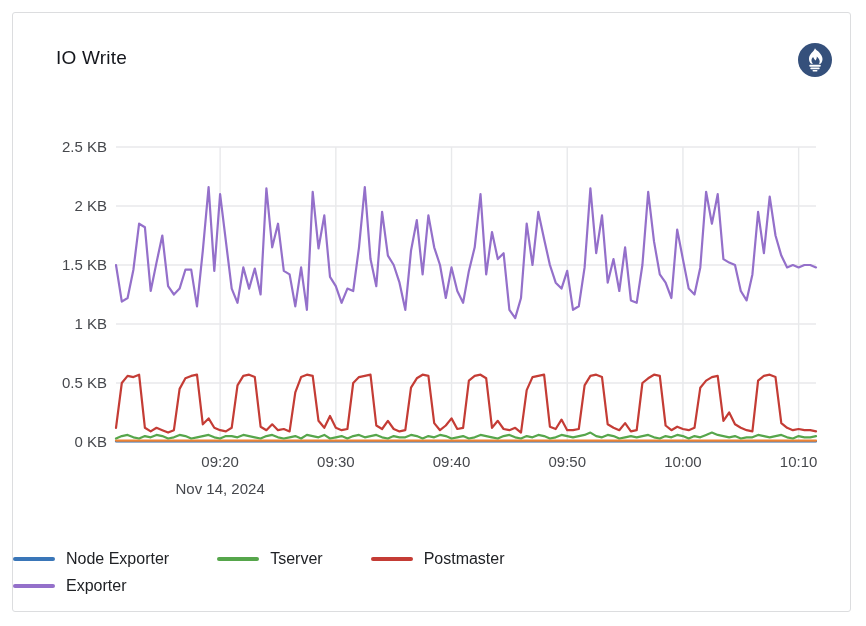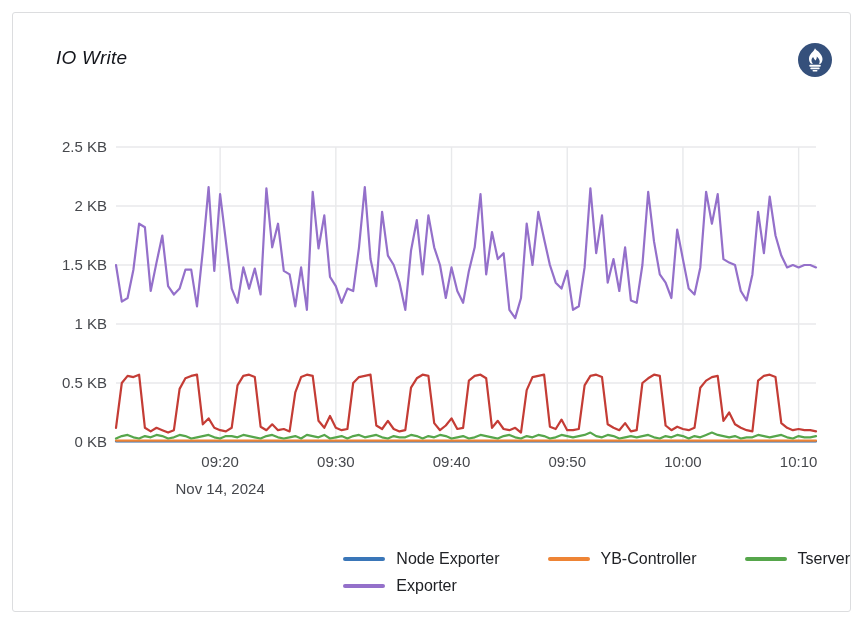--- a/index.html
+++ b/index.html
@@ -18,21 +18,20 @@
     border-radius: 3px;
     box-sizing: border-box;
   }
   .panel-title {
     position: absolute;
     left: 43px; top: 34px;
     font-size: 19px;
     font-weight: 500;
     color: #14161c;
     letter-spacing: 0.2px;
-    font-style: italic;
   }
   .source-icon {
     position: absolute;
     left: 785px; top: 30px;
     width: 34px; height: 34px;
   }
   .chart-svg {
     position: absolute;
     left: 0; top: 0;
     width: 837px; height: 500px;
@@ -40,21 +39,21 @@
   .chart-svg text {
     font-family: "Liberation Sans", sans-serif;
     fill: #46484d;
     font-size: 15px;
   }
   .legend {
     position: absolute;
     left: 0; top: 537px;
     width: 100%;
     display: flex;
-    justify-content: flex-end;
+    justify-content: flex-start;
   }
   .legend-grid {
     display: grid;
     grid-template-columns: auto auto auto;
     column-gap: 48px;
     row-gap: 9px;
     justify-items: start;
     align-items: center;
   }
   .legend-item {
@@ -136,26 +135,26 @@
       <polyline points="103.0,252.0 108.8,288.6 114.6,285.0 120.4,256.7 126.1,210.7 131.9,214.2 137.7,278.0 143.5,249.6 149.3,222.5 155.1,273.2 160.9,281.5 166.6,275.6 172.4,256.7 178.2,256.7 184.0,293.3 189.8,237.8 195.6,174.1 201.3,257.9 207.1,181.2 212.9,228.4 218.7,275.6 224.5,289.8 230.3,254.4 236.1,275.6 241.8,255.5 247.6,281.5 253.4,175.3 259.2,234.3 265.0,210.7 270.8,257.9 276.6,261.4 282.3,293.3 288.1,254.4 293.9,296.8 299.7,178.8 305.5,235.5 311.3,202.4 317.0,263.8 322.8,273.2 328.6,289.8 334.4,275.6 340.2,278.0 346.0,234.3 351.8,174.1 357.5,246.1 363.3,273.2 369.1,198.9 374.9,242.6 380.7,252.0 386.5,269.7 392.3,296.8 398.0,237.8 403.8,207.2 409.6,261.4 415.4,202.4 421.2,234.3 427.0,252.0 432.8,285.0 438.5,254.4 444.3,278.0 450.1,289.8 455.9,257.9 461.7,234.3 467.5,181.2 473.2,261.4 479.0,219.0 484.8,246.1 490.6,240.2 496.4,296.8 502.2,305.1 508.0,285.0 513.7,210.7 519.5,252.0 525.3,198.9 531.1,226.0 536.9,252.0 542.7,269.7 548.5,275.6 554.2,257.9 560.0,296.8 565.8,293.3 571.6,254.4 577.4,175.3 583.2,240.2 589.0,202.4 594.7,269.7 600.5,246.1 606.3,278.0 612.1,234.3 617.9,287.4 623.7,289.8 629.4,252.0 635.2,178.8 641.0,228.4 646.8,261.4 652.6,269.7 658.4,285.0 664.2,216.6 669.9,246.1 675.7,275.6 681.5,281.5 687.3,254.4 693.1,178.8 698.9,210.7 704.7,181.2 710.4,246.1 716.2,249.6 722.0,252.0 727.8,278.0 733.6,287.4 739.4,261.4 745.1,198.9 750.9,240.2 756.7,183.6 762.5,222.5 768.3,242.6 774.1,254.4 779.9,252.0 785.6,254.4 791.4,252.0 797.2,252.0 803.0,254.4" fill="none" stroke="#9470ca" stroke-width="2.2" stroke-linejoin="round" stroke-linecap="round"></polyline>
     </svg>
 
   <div class="legend">
     <div class="legend-grid" id="legend-grid">
         <div class="legend-item">
           <span class="legend-swatch" style="background: rgb(58, 118, 184);"></span>
           <span class="legend-label">Node Exporter</span>
         </div>
         <div class="legend-item">
-          <span class="legend-swatch" style="background: rgb(238, 132, 53);"></span>
-          <span class="legend-label">YB-Controller</span>
+          <span class="legend-swatch" style="background: rgb(86, 166, 75);"></span>
+          <span class="legend-label">Tserver</span>
         </div>
         <div class="legend-item">
-          <span class="legend-swatch" style="background: rgb(86, 166, 75);"></span>
-          <span class="legend-label">Tserver</span>
+          <span class="legend-swatch" style="background: rgb(196, 60, 53);"></span>
+          <span class="legend-label">Postmaster</span>
         </div>
         <div class="legend-item">
           <span class="legend-swatch" style="background: rgb(148, 112, 202);"></span>
           <span class="legend-label">Exporter</span>
         </div>
       </div>
   </div>
 
 </div>
 

